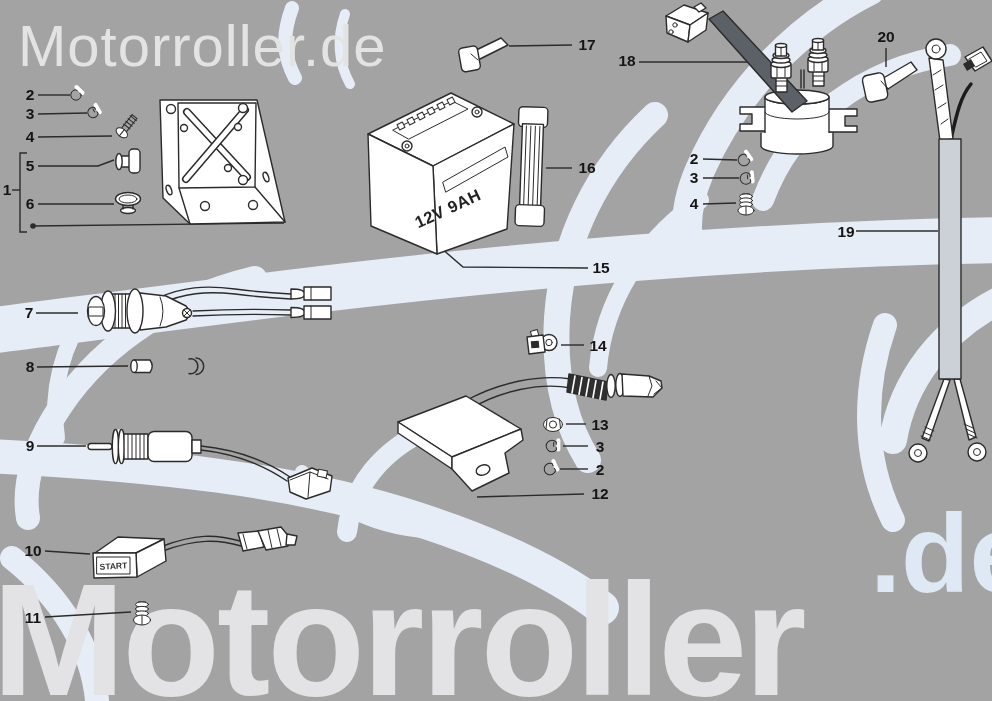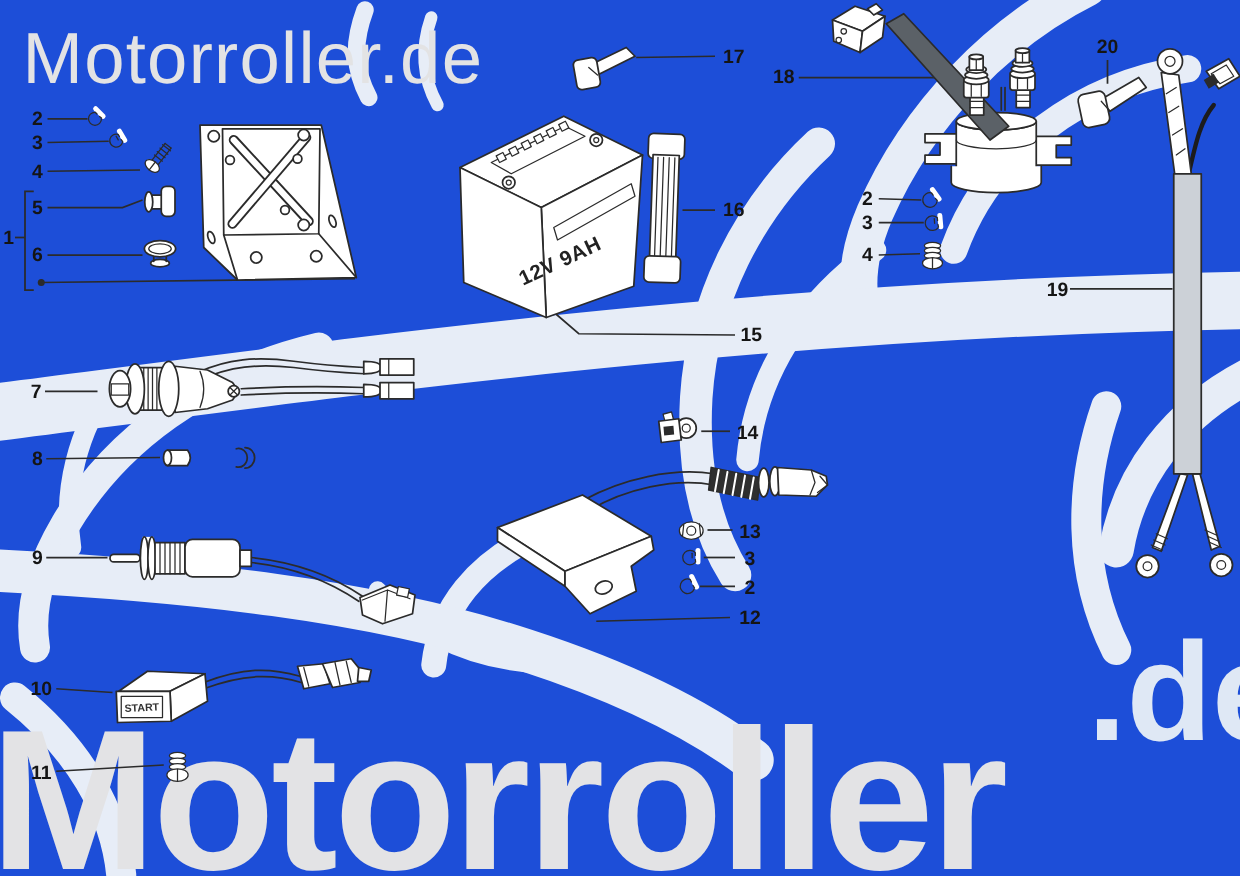--- a/index.html
+++ b/index.html
@@ -1,16 +1,16 @@
 <!DOCTYPE html>
 <html><head>
 <meta charset="utf-8">
 <style>
   html,body{margin:0;padding:0;background:#ffffff;}
-  #stage{position:relative;width:992px;height:701px;background:#1d4ed8;overflow:hidden;
+  #stage{position:relative;width:992px;height:701px;background:#a3a3a3;overflow:hidden;
          font-family:"Liberation Sans",sans-serif;}
   svg{position:absolute;left:0;top:0;}
   .wm-top{font-family:"Liberation Sans",sans-serif;font-weight:400;}
   .wm-big{font-family:"Liberation Sans",sans-serif;font-weight:700;}
   .callout{font-family:"Liberation Sans",sans-serif;font-weight:700;font-size:15.5px;fill:#151515;}
   .ln{stroke:#2b2b2b;stroke-width:1.4;fill:none;}
   .part{stroke:#2b2b2b;stroke-width:1.4;stroke-linejoin:round;stroke-linecap:round;}
   .pw{fill:#ffffff;}
   .pn{fill:none;}
   .thin{stroke-width:1;}

